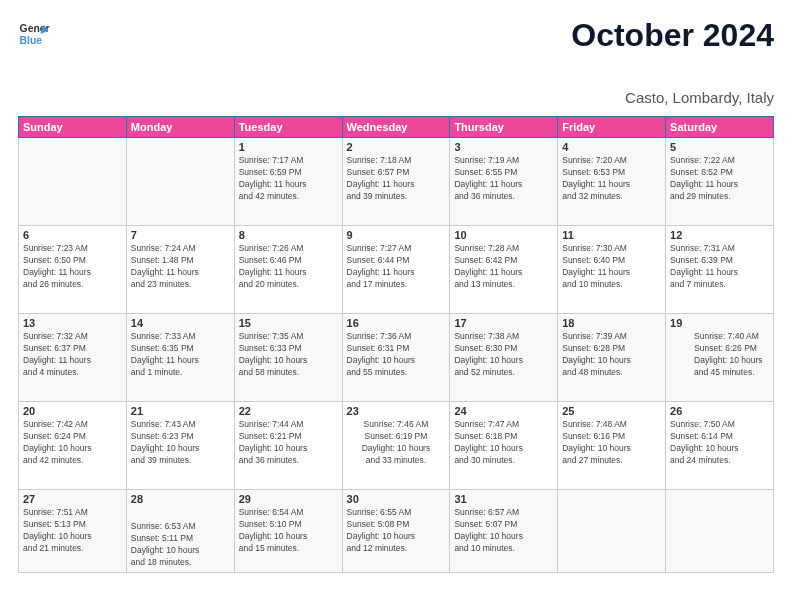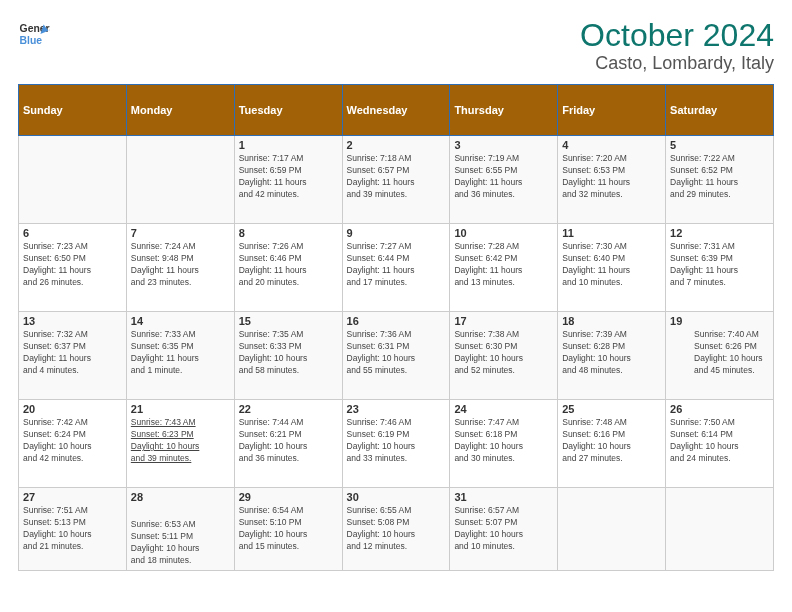--- a/index.html
+++ b/index.html
@@ -30,39 +30,40 @@
     }
     .logo-icon {
       width: 32px;
       height: 32px;
     }
     .title-block {
       text-align: right;
     }
     .month-title {
       font-size: 32px;
-      font-weight: normal;
-      color: #0f766e;
+      font-weight: bold;
+      color: #0f172a;
       line-height: 1.1;
     }
     .subtitle {
-      font-size: 18px;
+      font-size: 15px;
       color: #555;
+      margin-top: 36px;
     }
     table {
       width: 100%;
       border-collapse: collapse;
       table-layout: fixed;
     }
     thead th {
-      background-color: #a16207;
+      background-color: #ec4899;
       color: #fff;
       font-size: 11px;
       font-weight: bold;
-      padding: 19px 4px;
+      padding: 4px 4px;
       border: 1px solid #2e6db4;
       text-align: left;
     }
     tbody td {
       vertical-align: top;
       border: 1px solid #ccc;
       padding: 3px 4px;
       font-size: 9px;
       color: #333;
       height: 88px;
@@ -163,21 +164,21 @@
           <td>
             <span class="day-num">6</span>
             <div class="day-detail" style="white-space: pre-line;">Sunrise: 7:23 AM
 Sunset: 6:50 PM
 Daylight: 11 hours
 and 26 minutes.</div>
           </td>
           <td>
             <span class="day-num">7</span>
             <div class="day-detail" style="white-space: pre-line;">Sunrise: 7:24 AM
-Sunset: 9:48 PM
+Sunset: 1:48 PM
 Daylight: 11 hours
 and 23 minutes.</div>
           </td>
           <td>
             <span class="day-num">8</span>
             <div class="day-detail" style="white-space: pre-line;">Sunrise: 7:26 AM
 Sunset: 6:46 PM
 Daylight: 11 hours
 and 20 minutes.</div>
           </td>
@@ -264,35 +265,35 @@
         <tr>
           <td>
             <span class="day-num">20</span>
             <div class="day-detail" style="white-space: pre-line;">Sunrise: 7:42 AM
 Sunset: 6:24 PM
 Daylight: 10 hours
 and 42 minutes.</div>
           </td>
           <td>
             <span class="day-num">21</span>
-            <div class="day-detail" style="white-space: pre-line; text-decoration: underline;">Sunrise: 7:43 AM
+            <div class="day-detail" style="white-space: pre-line;">Sunrise: 7:43 AM
 Sunset: 6:23 PM
 Daylight: 10 hours
 and 39 minutes.</div>
           </td>
           <td>
             <span class="day-num">22</span>
             <div class="day-detail" style="white-space: pre-line;">Sunrise: 7:44 AM
 Sunset: 6:21 PM
 Daylight: 10 hours
 and 36 minutes.</div>
           </td>
           <td>
             <span class="day-num">23</span>
-            <div class="day-detail" style="white-space: pre-line;">Sunrise: 7:46 AM
+            <div class="day-detail" style="white-space: pre-line; text-align: center;">Sunrise: 7:46 AM
 Sunset: 6:19 PM
 Daylight: 10 hours
 and 33 minutes.</div>
           </td>
           <td>
             <span class="day-num">24</span>
             <div class="day-detail" style="white-space: pre-line;">Sunrise: 7:47 AM
 Sunset: 6:18 PM
 Daylight: 10 hours
 and 30 minutes.</div>

